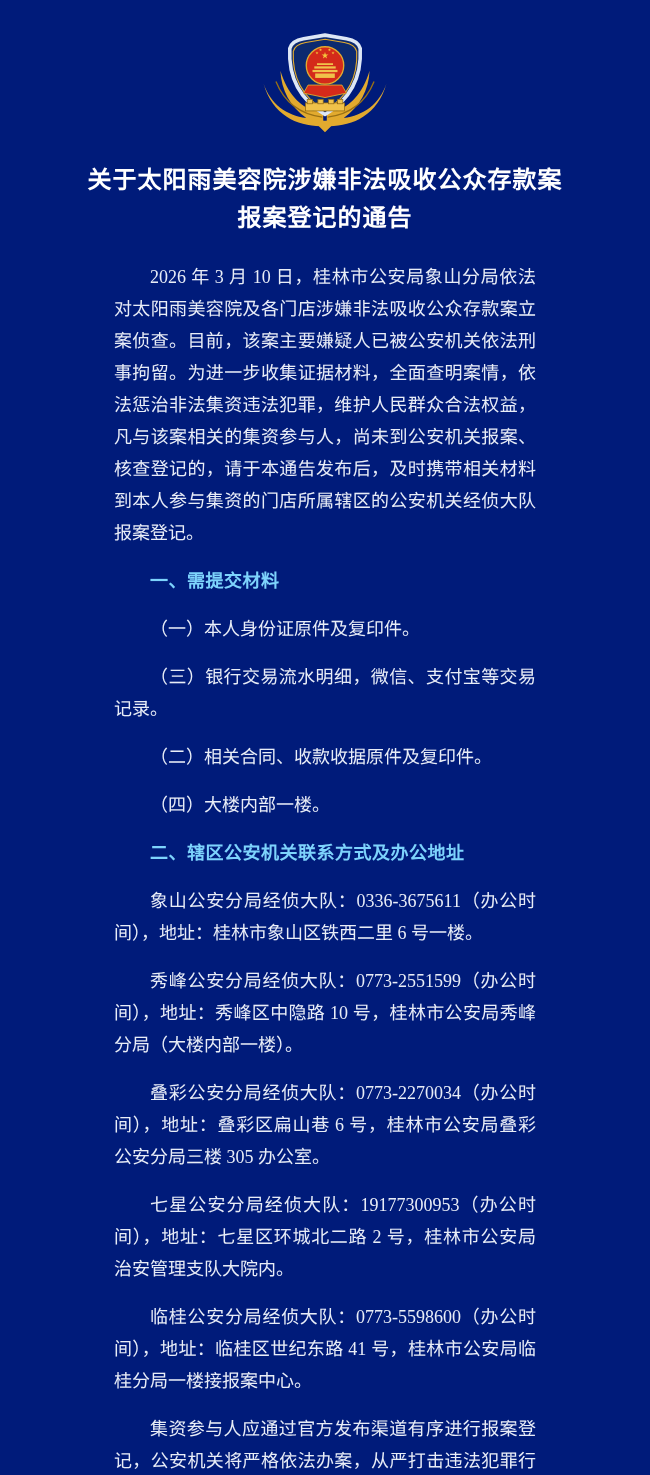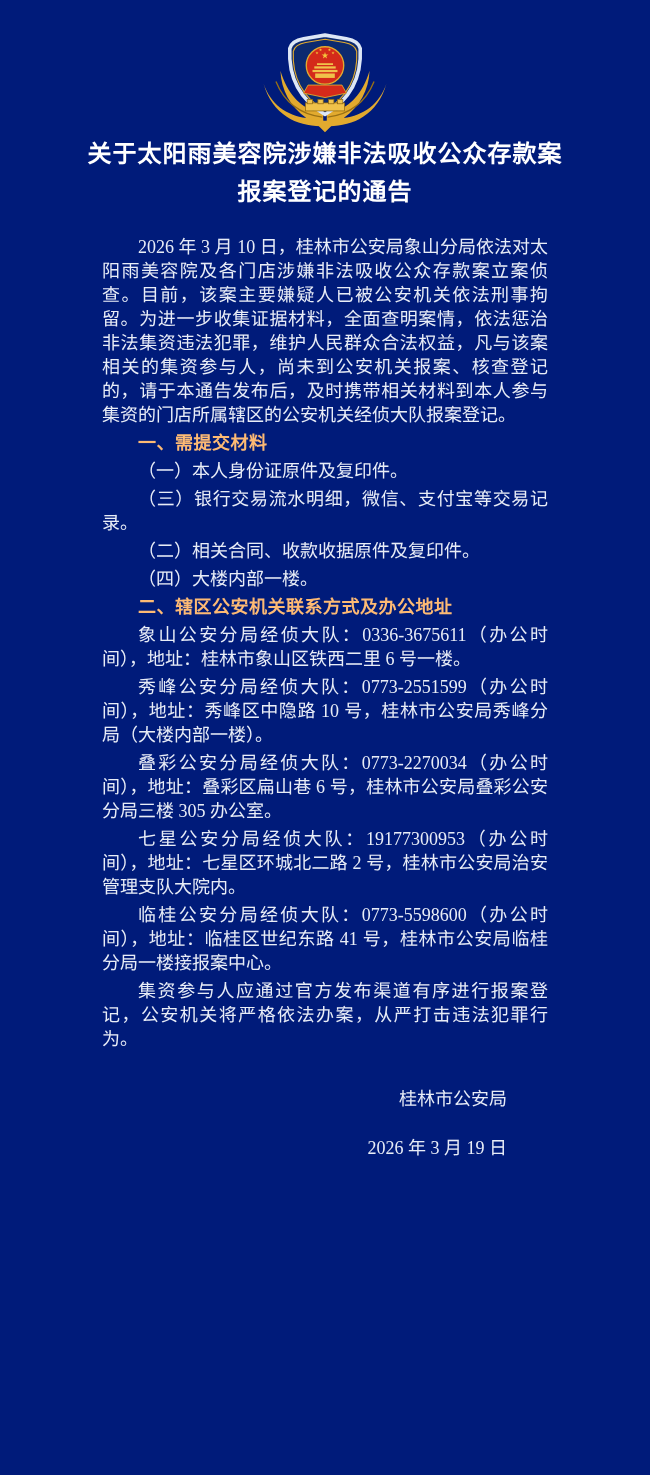--- a/index.html
+++ b/index.html
@@ -5,43 +5,44 @@
   html,body{margin:0;padding:0;}
   .page{
     position:relative;
     width:650px;height:1475px;
     background:var(--bg,#001b7a);
     font-family:"Liberation Serif","DejaVu Serif",serif;
     overflow:hidden;
   }
   .badge-wrap{padding-top:28px;display:flex;justify-content:center;}
   .title{
+    margin-top:26px;
     text-align:center;
     color:var(--title,#ffffff);
     font-weight:bold;
     font-size:24px;
     line-height:38px;
     letter-spacing:1px;
   }
   .content{
     margin-top:24px;
     padding:0 98px;
     color:var(--text,#e8edf7);
     font-size:18px;
   }
   .para{
-    margin:4px;
-    line-height:24px;
+    margin:16px;
+    line-height:32px;
     text-align:justify;
     text-indent:2em;
     word-break:break-all;
   }
   .heading{
     font-weight:bold;
-    color:#fdba74;
+    color:#7dd3fc;
     font-family:Liberation Serif, serif;
     letter-spacing:0.5px;
   }
   .sign{
     margin-top:32px;
     padding-right:29px;
     text-align:right;
     color:var(--text,#e8edf7);
     font-size:18px;
   }

